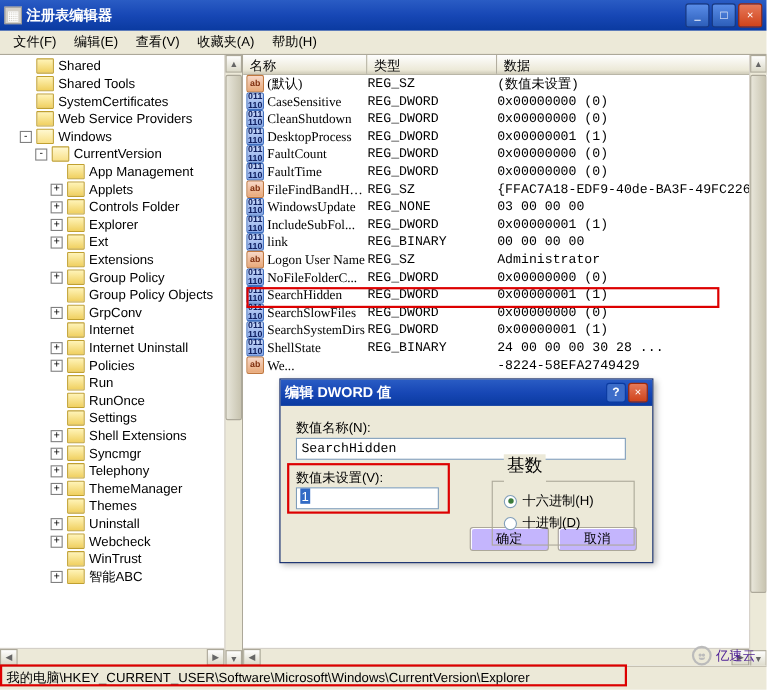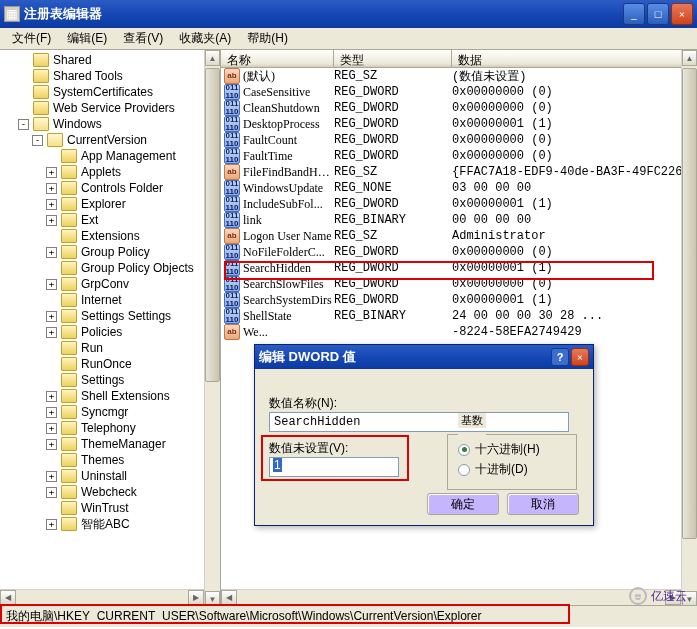--- a/index.html
+++ b/index.html
@@ -47,26 +47,26 @@
 .cell-name { width: 91px; overflow: hidden; text-overflow: ellipsis; font-family: Liberation Serif, serif; }
 .cell-type { width: 118px; font-family: "Courier New", monospace; }
 .cell-data { flex: 1; overflow: hidden; font-family: "Courier New", monospace; }
 
 
 .hl-red { position: absolute; border: 2px solid #d00; pointer-events: none; }
 
 
 .dialog { position: absolute; left: 254px; top: 344px; width: 340px; background: #ece9d8; border: 1px solid #0a246a; box-shadow: 2px 2px 6px rgba(0,0,0,0.3); }
 .dialog .titlebar { height: 24px; }
-.dialog-body { padding: 26px 14px 10px 14px; }
+.dialog-body { padding: 12px 14px 10px 14px; }
 .field-row { margin-bottom: 3px; }
 .field-label { font-size: 12px; }
 .text-input { width: 300px; height: 20px; border: 1px solid #7f9db9; padding: 2px 4px; background: #fff; font-family: "Courier New", monospace; }
 .radio-group { position: absolute; left: 192px; top: 58px; border: 1px solid #aca899; padding: 6px 10px 8px 10px; width: 130px; }
-.radio-group legend { font-size: 11px; padding: 0 3px; background: #ece9d8; position: relative; top: -14px; margin-bottom: -10px; display: inline-block; }
+.radio-group legend { font-size: 16px; padding: 0 3px; background: #ece9d8; position: relative; top: -14px; margin-bottom: -10px; display: inline-block; }
 .radio-row { display: flex; align-items: center; margin: 3px 0; cursor: pointer; }
 .radio { width: 12px; height: 12px; border: 1px solid #7f9db9; border-radius: 50%; margin-right: 5px; display: flex; align-items: center; justify-content: center; background: #fff; }
 .radio.checked::after { content: ""; width: 5px; height: 5px; background: #3b7b3b; border-radius: 50%; }
 .btns { display: flex; justify-content: flex-end; gap: 8px; margin-top: 16px; }
 .dlg-btn { width: 72px; height: 22px; background: #c4b5fd; border: 1px solid #aca899; border-radius: 3px; cursor: pointer; box-shadow: inset 1px 1px 0 #fff; }
 .help-btn { width: 18px; height: 18px; background: #3d6dc9; border: 1px solid #0a3aa0; border-radius: 3px; color: #fff; display: flex; align-items: center; justify-content: center; font-size: 11px; font-weight: bold; cursor: pointer; }
 
 
 .statusbar { height: 22px; background: #ece9d8; border-top: 1px solid #aca899; display: flex; align-items: center; padding: 0 6px; font-family: "Courier New", monospace; }
 
@@ -206,21 +206,21 @@
         <div class="tree-row">
           <span class="indent i3"></span>
           <span class="toggle blank"></span>
           <span class="folder"></span>
           <span>Internet</span>
         </div>
         <div class="tree-row">
           <span class="indent i3"></span>
           <span class="toggle">+</span>
           <span class="folder"></span>
-          <span>Settings Settings</span>
+          <span>Internet Uninstall</span>
         </div>
         <div class="tree-row">
           <span class="indent i3"></span>
           <span class="toggle">+</span>
           <span class="folder"></span>
           <span>Policies</span>
         </div>
         <div class="tree-row">
           <span class="indent i3"></span>
           <span class="toggle blank"></span>

